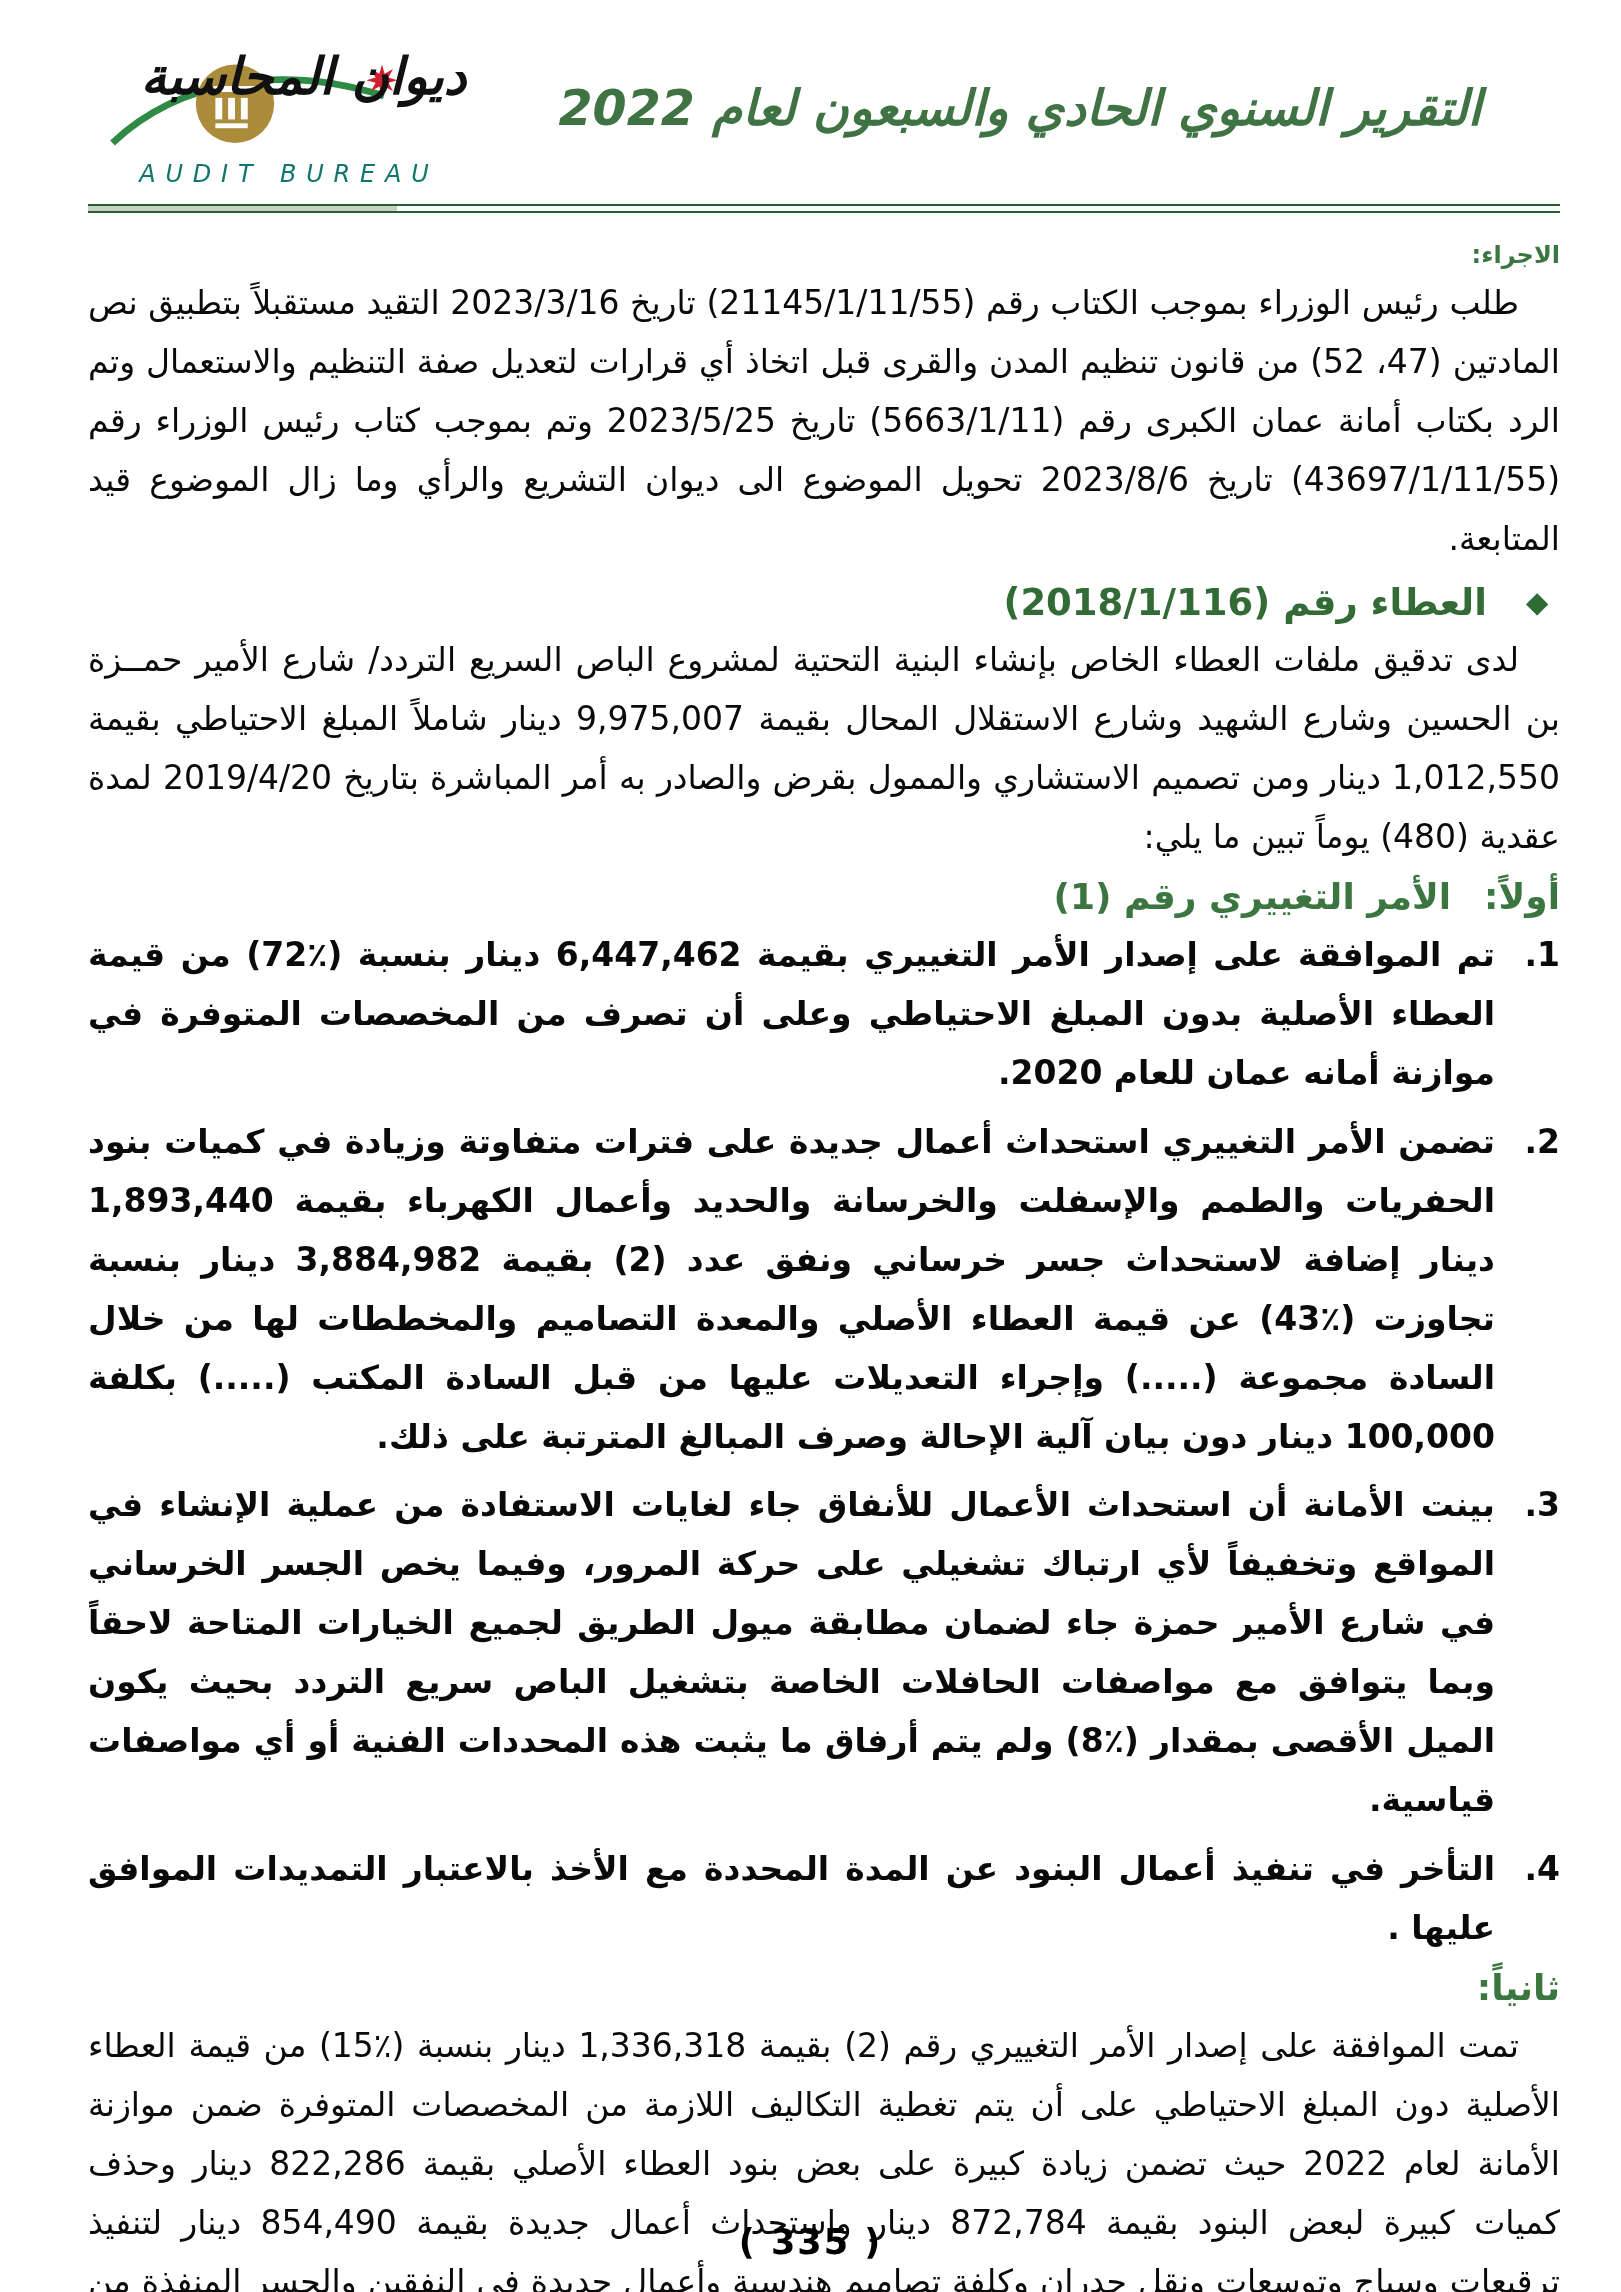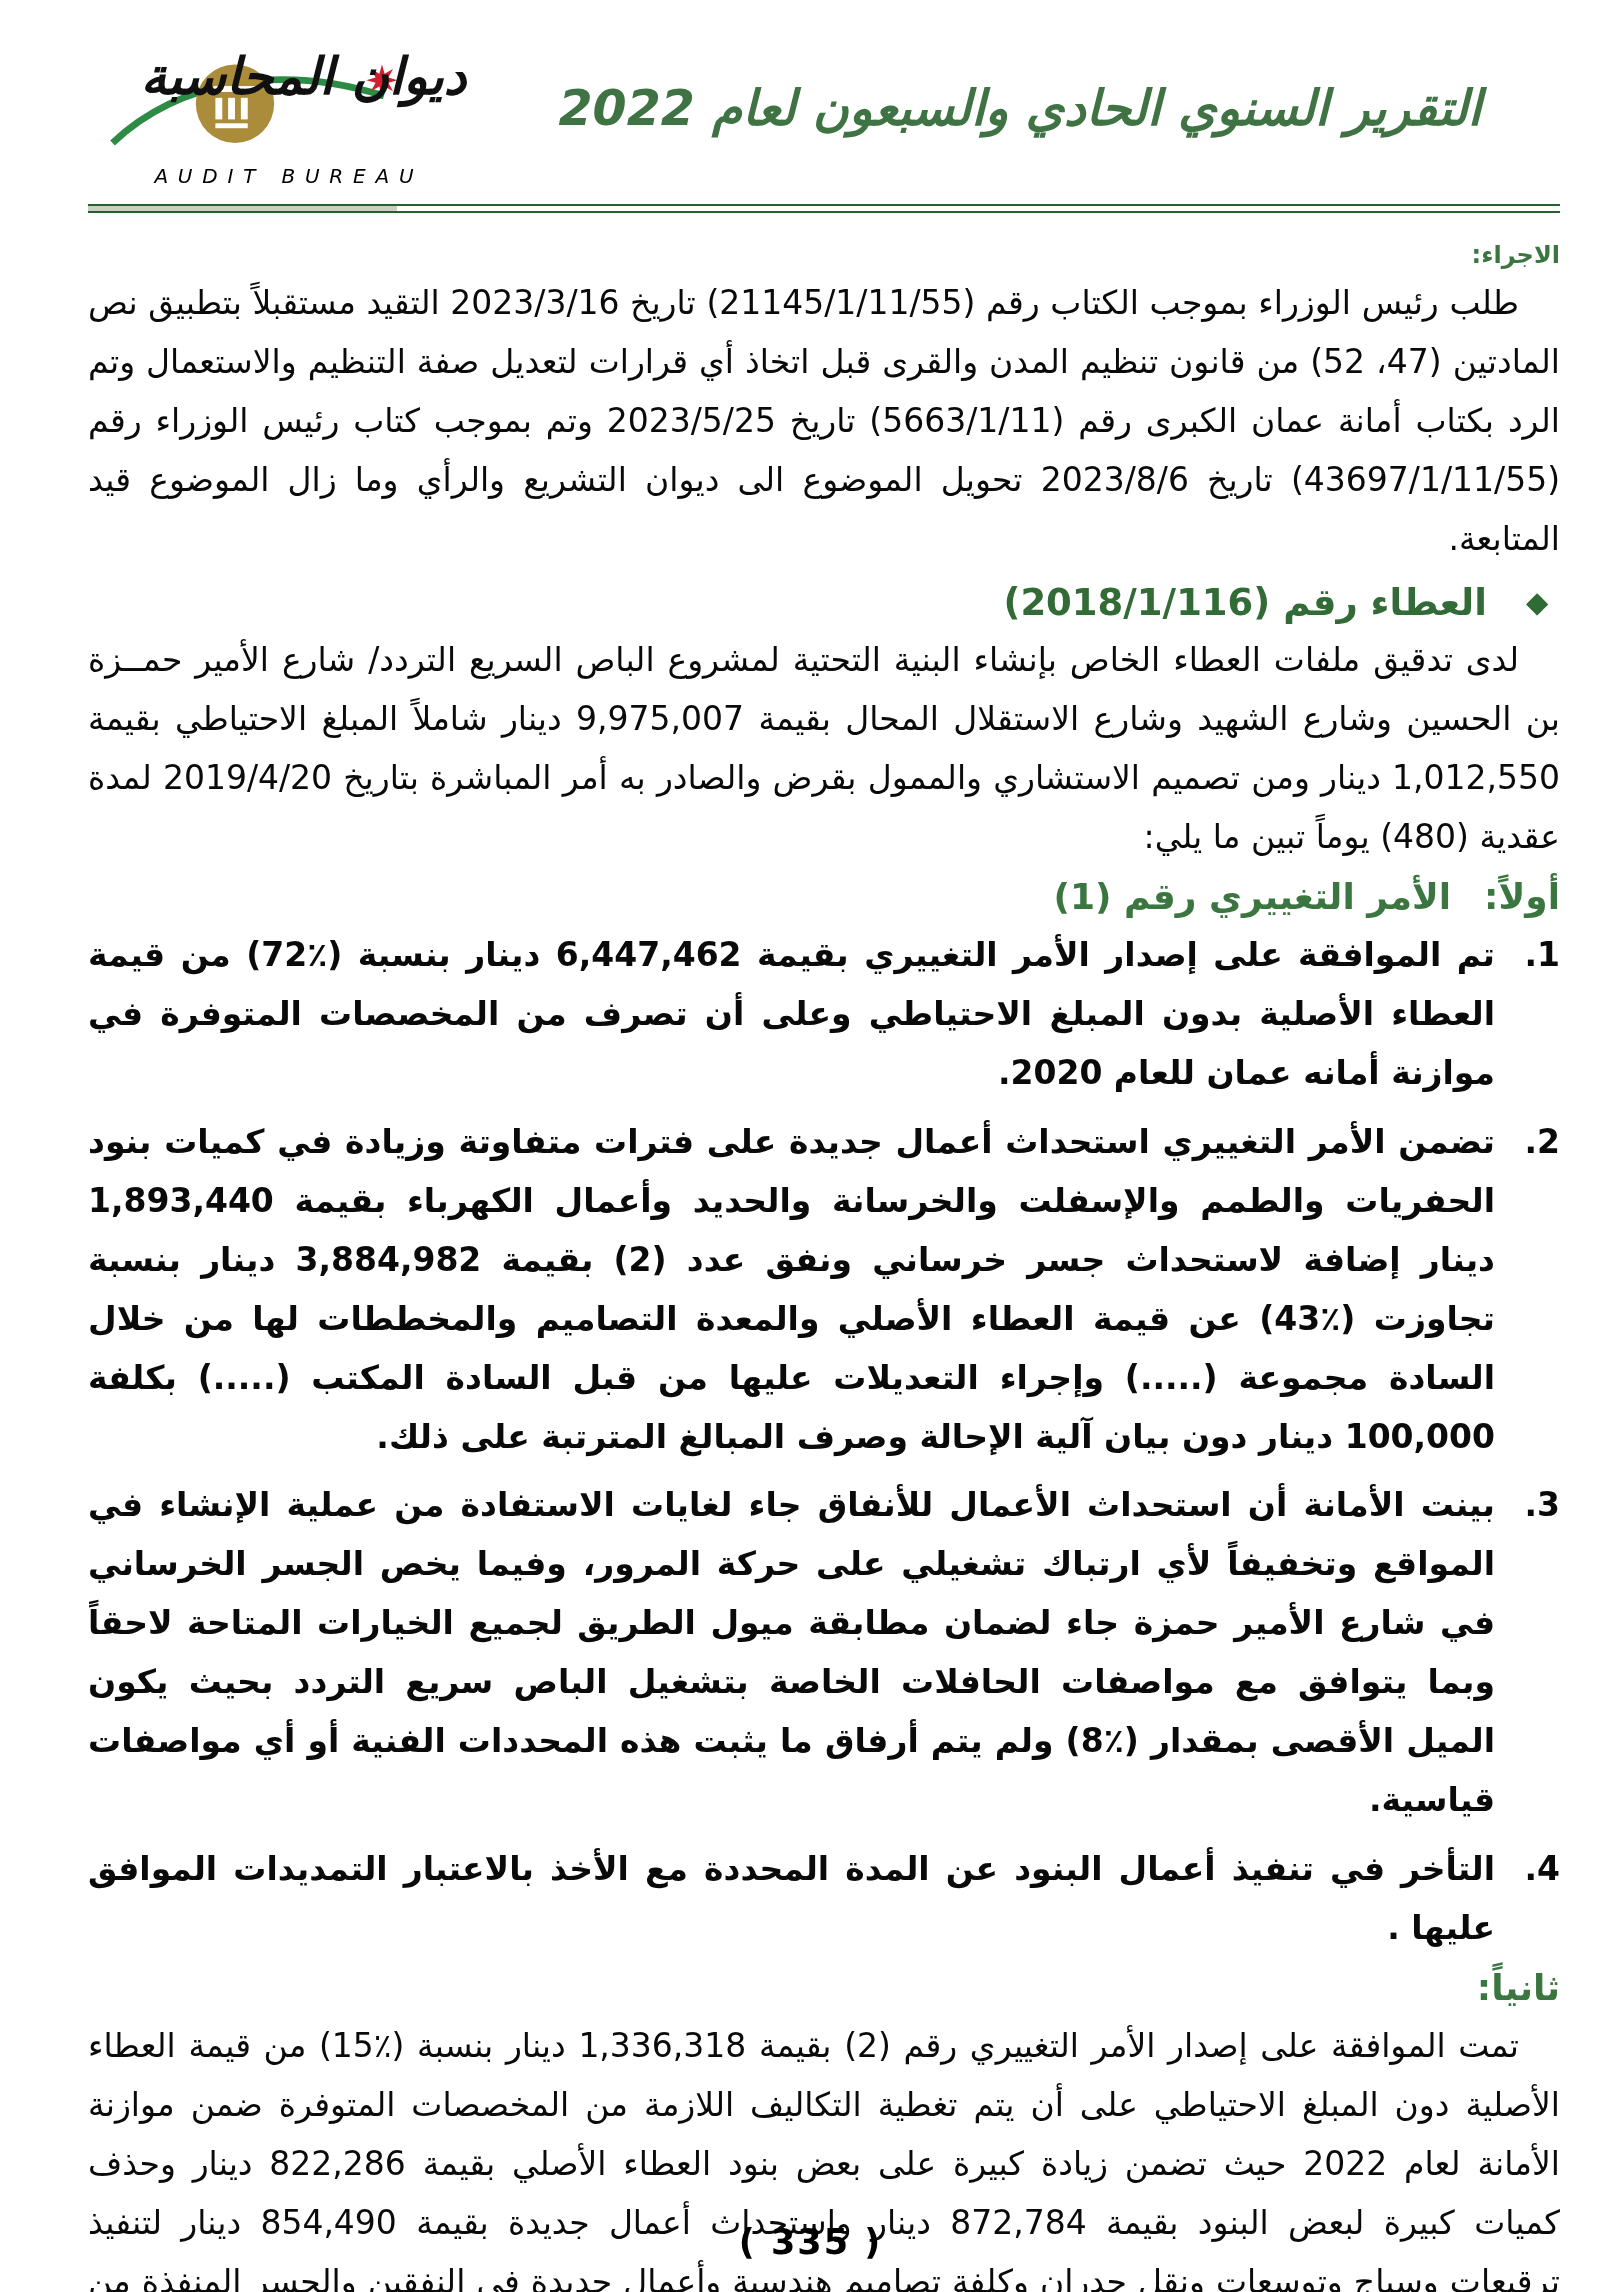--- a/index.html
+++ b/index.html
@@ -20,21 +20,21 @@
   .logo { width: 392px; height: 155px; position: relative; flex: none; }
   .logo svg { position: absolute; inset: 0; }
   .logo-ar {
     position: absolute; left: 39px; right: 0; top: 5.9px;
     text-align: center; direction: rtl; white-space: nowrap;
     font-size: 51px; font-weight: bold; color: #101010;
   }
   .logo-en {
     position: absolute; left: 9.8px; right: 0; bottom: 7.8px;
     text-align: center; letter-spacing: 9.8px;
-    font-size: 20px; color: #000000;
+    font-size: 24px; color: #0f766e;
   }
   .title-wrap { flex: 1; display: flex; justify-content: center; padding-top: 39px; }
   .doc-title { font-size: 49px; font-weight: bold; color: #3f7343; direction: rtl; white-space: nowrap; }
 
   
   .rule {
     margin-top: 3.9px; height: 8.8px; box-sizing: border-box;
     border-top: 2.9px solid #27602f; border-bottom: 2.9px solid #27602f;
     background: linear-gradient(90deg, #c7d1c3 0 21%, #ffffff 21%);
   }

